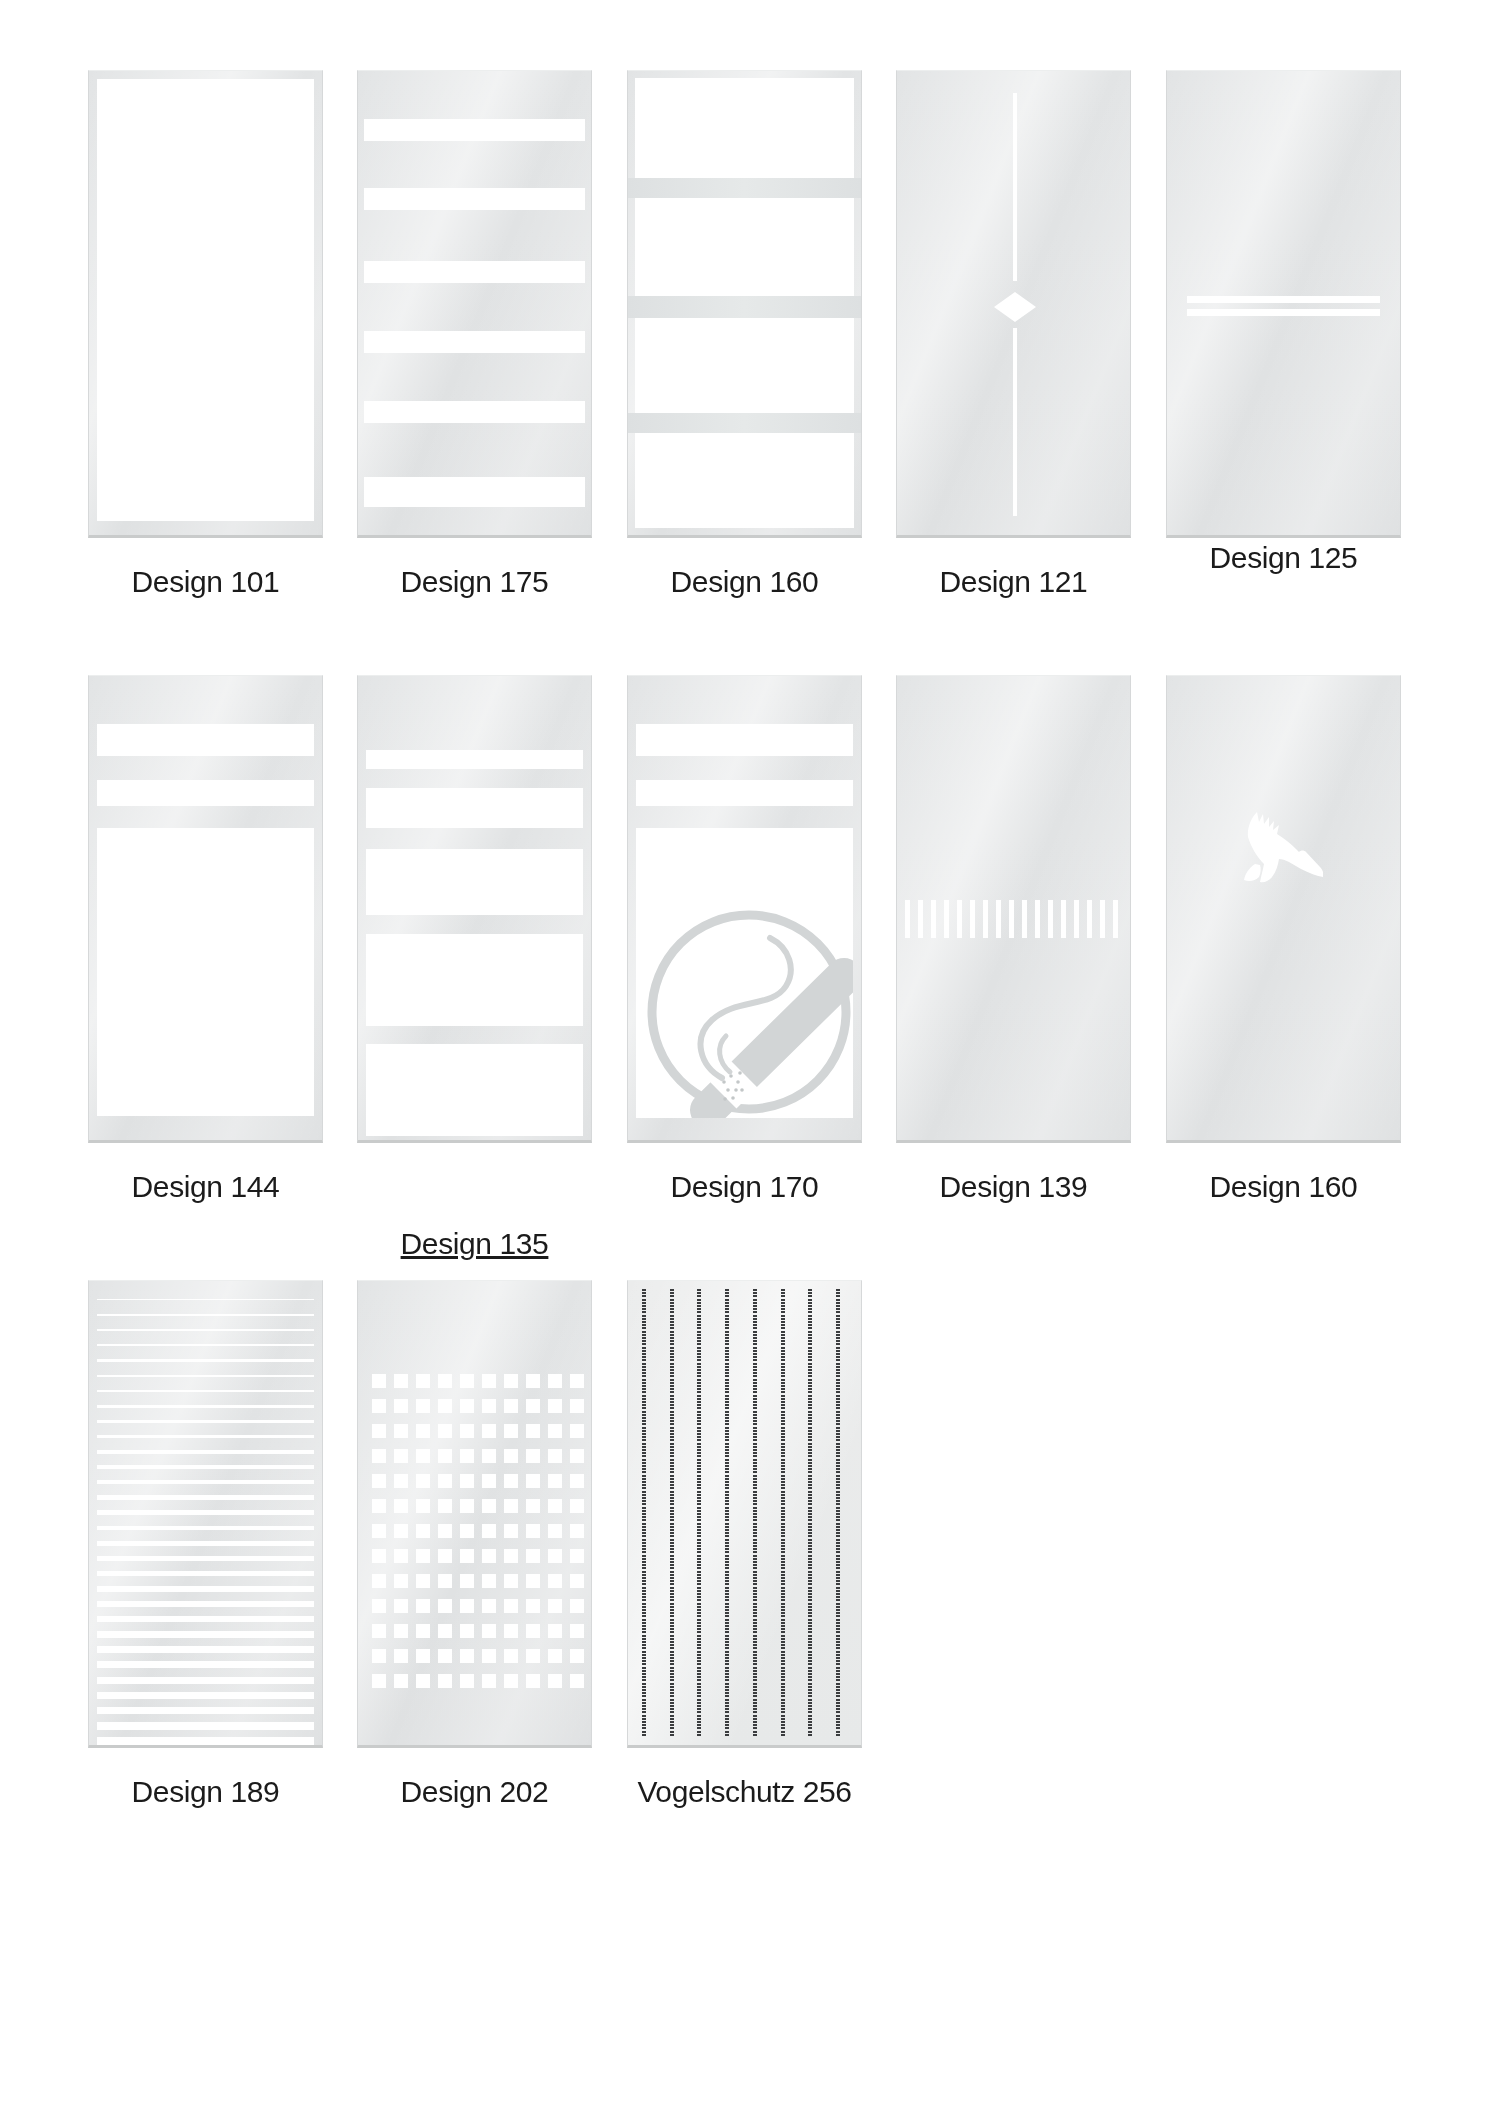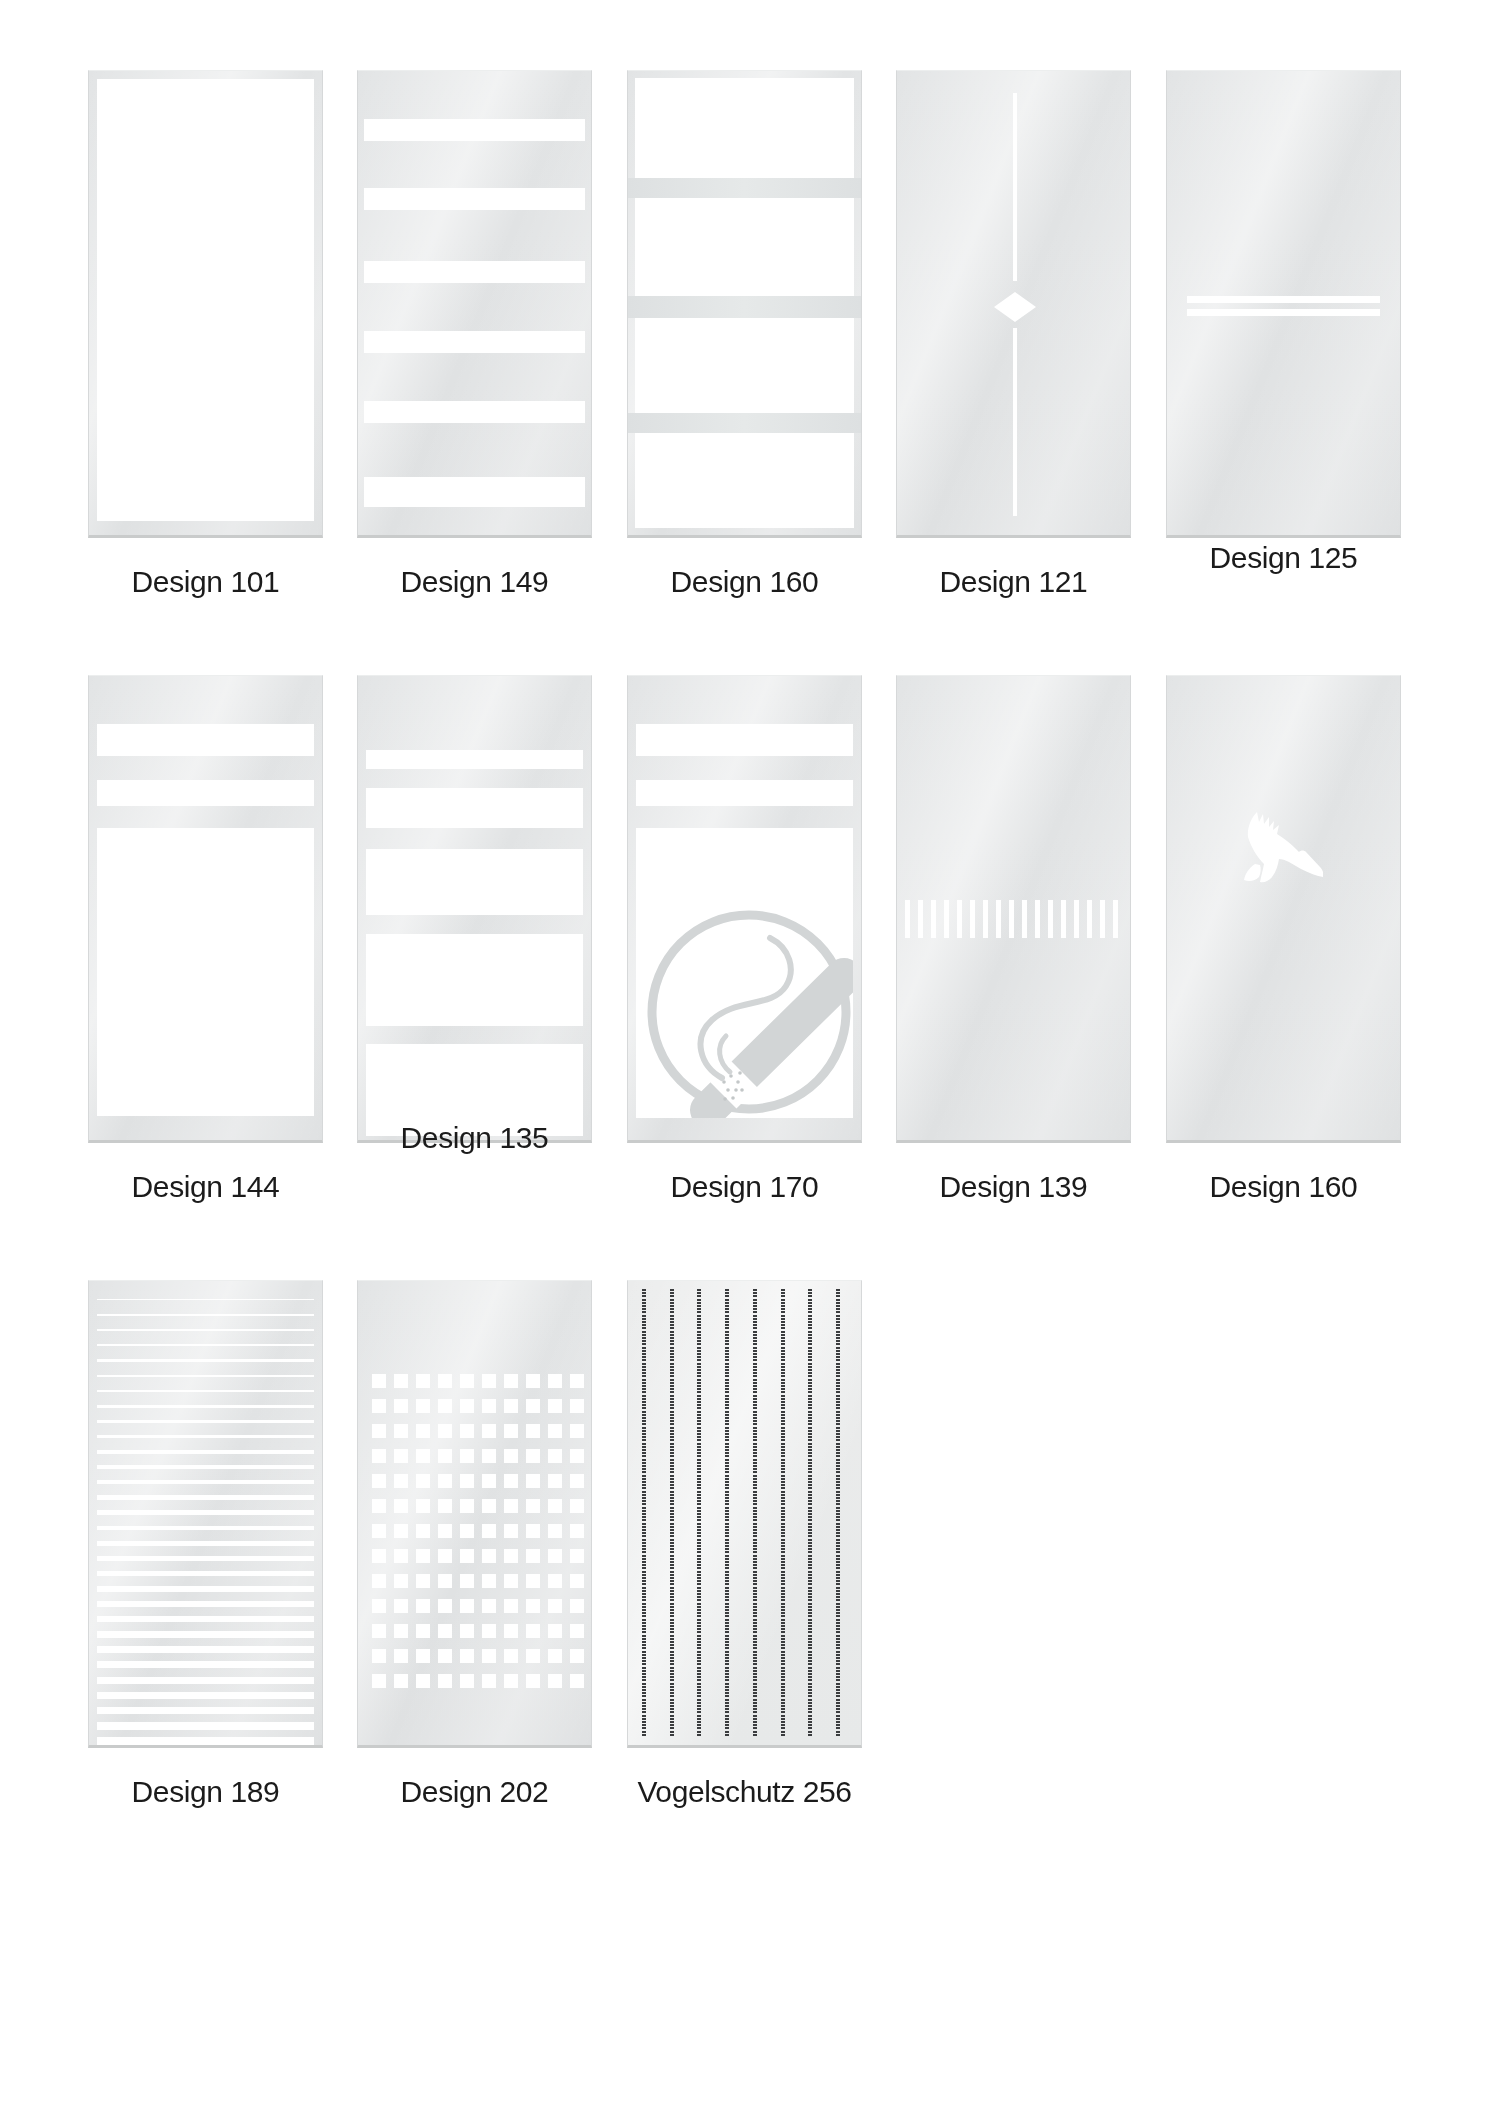--- a/index.html
+++ b/index.html
@@ -40,21 +40,21 @@
     </div>
     <div class="label" style="left: 88px; top: 564px;">Design 101</div>
     <div class="panel glass" style="left: 357px; top: 70px;">
       <div class="w" style="left: 6px; top: 48px; width: 221px; height: 22px;"></div>
       <div class="w" style="left: 6px; top: 117px; width: 221px; height: 22px;"></div>
       <div class="w" style="left: 6px; top: 190px; width: 221px; height: 22px;"></div>
       <div class="w" style="left: 6px; top: 260px; width: 221px; height: 22px;"></div>
       <div class="w" style="left: 6px; top: 330px; width: 221px; height: 22px;"></div>
       <div class="w" style="left: 6px; top: 406px; width: 221px; height: 30px;"></div>
     </div>
-    <div class="label" style="left: 357px; top: 564px;">Design 149</div>
+    <div class="label" style="left: 357px; top: 564px;">Design 175</div>
     <div class="panel glass" style="left: 627px; top: 70px;">
       <div class="w" style="left: 7px; top: 7px; width: 219px; height: 450px;"></div>
       <div class="band" style="top: 107px; height: 20px;"></div>
       <div class="band" style="top: 225px; height: 22px;"></div>
       <div class="band" style="top: 342px; height: 20px;"></div>
     </div>
     <div class="label" style="left: 627px; top: 564px;">Design 160</div>
     <div class="panel glass" style="left: 896px; top: 70px;">
       <div class="w" style="left: 115.5px; top: 22px; width: 4px; height: 188px;"></div>
       <div class="w" style="left: 115.5px; top: 257px; width: 4px; height: 188px;"></div>
@@ -74,21 +74,21 @@
       <div class="w" style="left: 8px; top: 152px; width: 217px; height: 288px;"></div>
     </div>
     <div class="label" style="left: 88px; top: 1169px;">Design 144</div>
     <div class="panel glass" style="left: 357px; top: 675px;">
       <div class="w" style="left: 8px; top: 74px; width: 217px; height: 19px;"></div>
       <div class="w" style="left: 8px; top: 112px; width: 217px; height: 40px;"></div>
       <div class="w" style="left: 8px; top: 173px; width: 217px; height: 66px;"></div>
       <div class="w" style="left: 8px; top: 258px; width: 217px; height: 92px;"></div>
       <div class="w" style="left: 8px; top: 368px; width: 217px; height: 92px;"></div>
     </div>
-    <div class="label" style="left: 357px; top: 1120px;">Design 135</div>
+    <div class="label" style="left: 357px; top: 1226px; text-decoration: underline;">Design 135</div>
     <div class="panel glass" style="left: 627px; top: 675px;">
       <div class="w" style="left: 8px; top: 48px; width: 217px; height: 32px;"></div>
       <div class="w" style="left: 8px; top: 104px; width: 217px; height: 26px;"></div>
       <div class="w" style="left: 8px; top: 152px; width: 217px; height: 290px;"></div>
       <svg width="217" height="290" viewBox="0 0 217 290" style="left: 8px; top: 152px;">
         <circle cx="113" cy="184" r="97" fill="none" stroke="#d2d5d6" stroke-width="9"></circle>
         <line x1="72" y1="282" x2="208" y2="148" stroke="#d2d5d6" stroke-width="36" stroke-linecap="round"></line>
         <line x1="87" y1="267" x2="108" y2="246" stroke="#ffffff" stroke-width="38"></line>
         <g fill="#c3c7c8">
           <circle cx="88" cy="254" r="1.8"></circle>

